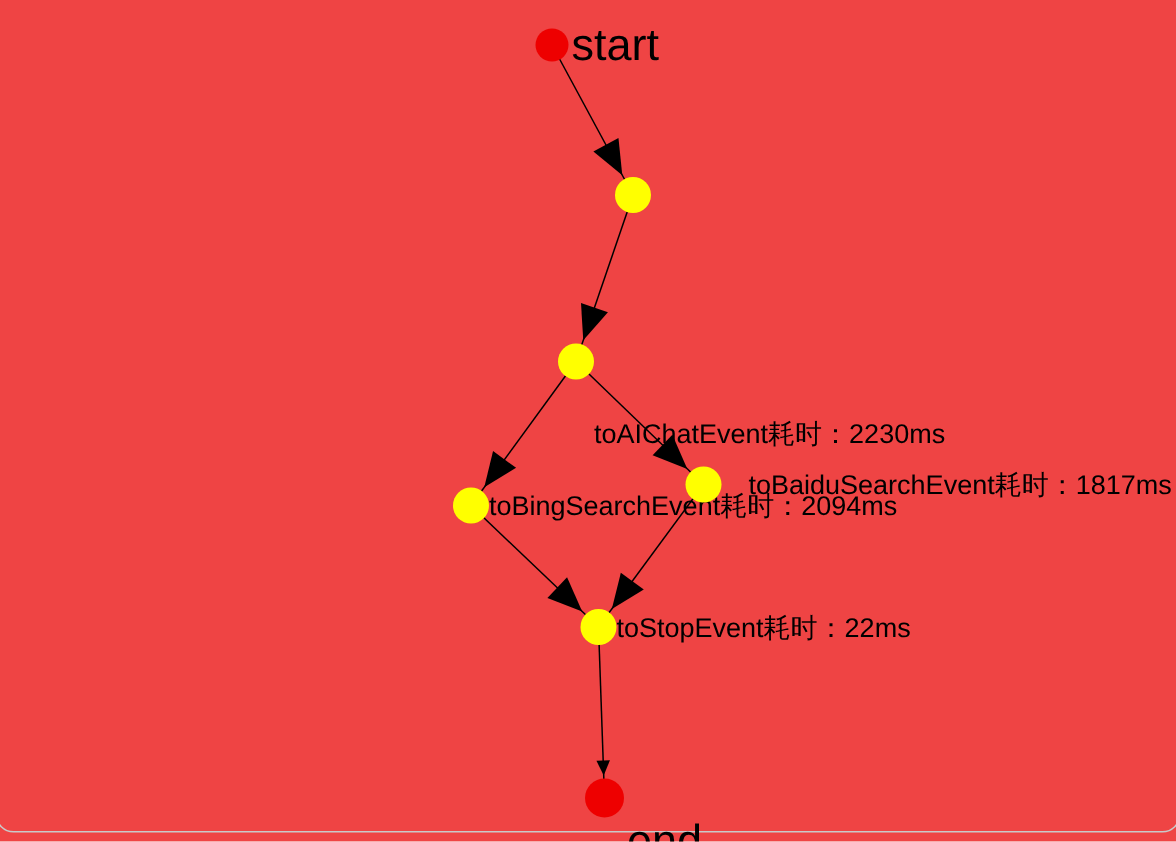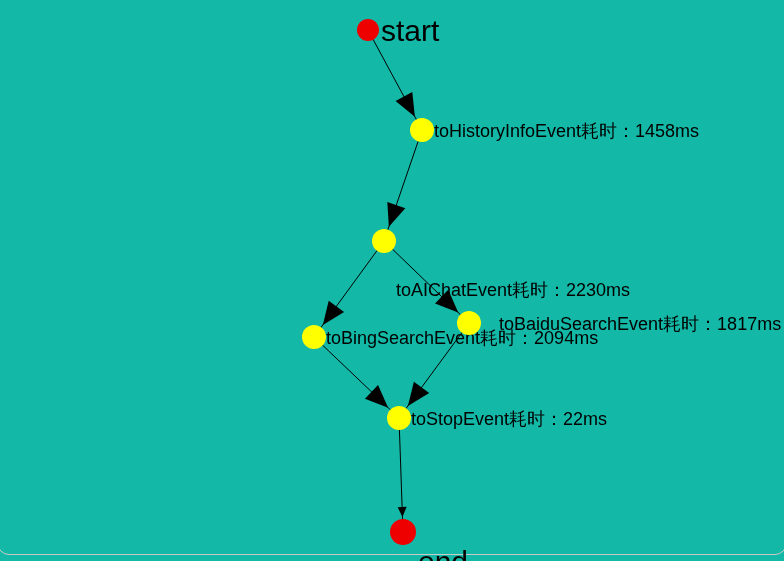--- a/index.html
+++ b/index.html
@@ -8,21 +8,21 @@
     width: 784px;
     height: 561px;
     overflow: hidden;
     background: #ffffff;
     font-family: "Liberation Sans", sans-serif;
   }
   .viewport {
     position: relative;
     width: 784px;
     height: 561px;
-    background: #14b8a6;
+    background: #ef4444;
   }
   .frame {
     position: absolute;
     left: -3px;
     right: -3px;
     top: -30px;
     bottom: 6px;
     border: 1px solid #c9c9c9;
     border-radius: 12px;
     pointer-events: none;
@@ -77,21 +77,20 @@
         <polygon points="458.2046022662309,312.58561630389335 435.055882733584,303.45397986791687 448.24743541531916,289.77980940514266" fill="#000000"></polygon>
         <line x1="314" y1="337" x2="399" y2="418" stroke="#000000" stroke-width="1"></line>
         <polygon points="388.14096963129845,407.6519828251197 364.9367121885319,398.6624090571476 378.04420061004697,384.90763725679227" fill="#000000"></polygon>
         <line x1="469" y1="323" x2="399" y2="418" stroke="#000000" stroke-width="1"></line>
         <polygon points="407.8979855707478,405.9241624396995 413.8935329910373,381.77248731909845 429.18959390075133,393.0432690420456" fill="#000000"></polygon>
         <line x1="399" y1="418" x2="403" y2="532" stroke="#000000" stroke-width="1"></line>
         <polygon points="402.47400789800434,517.0092250931235 397.62611402461096,507.1731727858045 406.6205789687368,506.85757752460717" fill="#000000"></polygon>
       </svg>
     <div id="label-layer">
         <div class="node-label" style="left: 381px; top: 31px; font-size: 30px;">start</div>
-        <div class="node-label" style="left: 434px; top: 131px; font-size: 18px;">toHistoryInfoEvent耗时：1458ms</div>
         <div class="node-label" style="left: 396px; top: 242px; font-size: 18px; margin-top: 48px;">toAIChatEvent耗时：2230ms</div>
         <div class="node-label" style="left: 326px; top: 338px; font-size: 18px;">toBingSearchEvent耗时：2094ms</div>
         <div class="node-label" style="left: 481px; top: 324px; font-size: 18px; padding-left: 18px;">toBaiduSearchEvent耗时：1817ms</div>
         <div class="node-label" style="left: 411px; top: 419px; font-size: 18px;">toStopEvent耗时：22ms</div>
         <div class="node-label" style="left: 418px; top: 562px; font-size: 30px;">end</div>
       </div>
     <div id="node-layer">
         <div class="node-circle" style="left: 357px; top: 19px; width: 22px; height: 22px; background: rgb(238, 0, 0);"></div>
         <div class="node-circle" style="left: 410px; top: 118px; width: 24px; height: 24px; background: rgb(255, 255, 0);"></div>
         <div class="node-circle" style="left: 372px; top: 229px; width: 24px; height: 24px; background: rgb(255, 255, 0);"></div>

